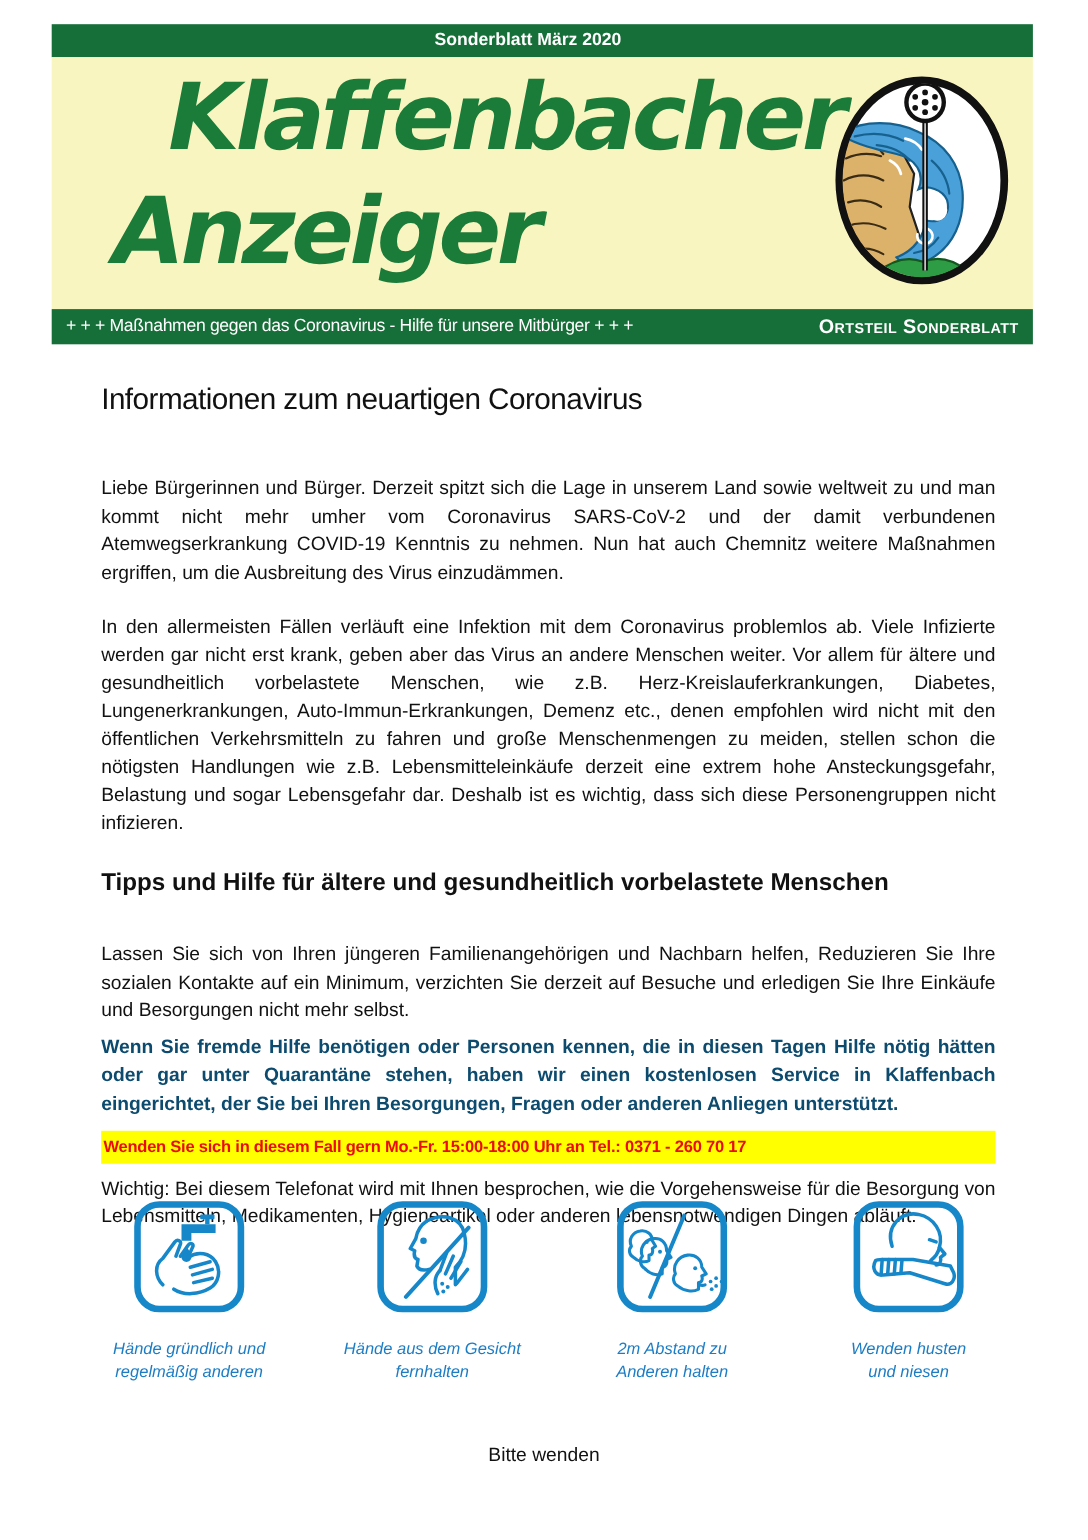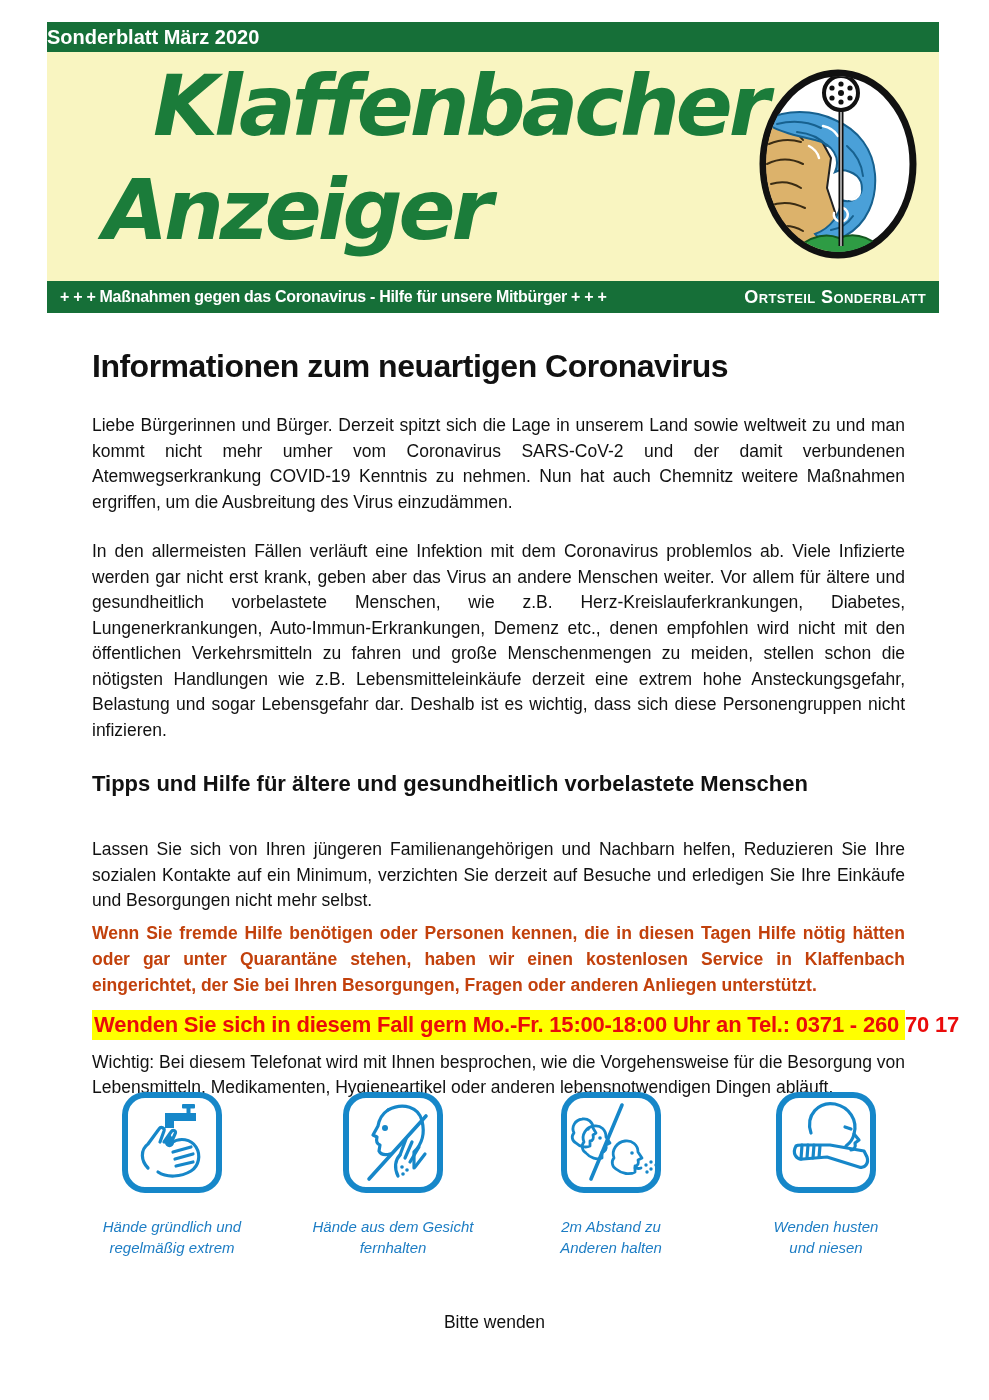--- a/index.html
+++ b/index.html
@@ -4,51 +4,51 @@
 <style>
   html,body { margin:0; padding:0; background:#ffffff; }
   .page {
     position:relative; width:989px; height:1400px; background:#ffffff;
     font-family:"Liberation Sans", sans-serif; color:#111; overflow:hidden;
   }
   
   .bar-top {
     position:absolute; left:47px; top:22px; width:892px; height:30px;
     background:#166f38; color:#fff; display:flex; align-items:center;
-    justify-content:flex-start; padding-right:26px; box-sizing:border-box;
-    font-size:20px; font-weight:bold;
+    justify-content:center; padding-right:26px; box-sizing:border-box;
+    font-size:16px; font-weight:bold;
   }
   .banner {
     position:absolute; left:47px; top:52px; width:892px; height:229px;
     background:#f9f5c1;
   }
   .masthead-title {
     position:absolute; left:56px; top:2px; color:#1b7c3a;
     font-family:"DejaVu Sans", sans-serif; font-style:italic; font-weight:bold;
     font-size:84px; letter-spacing:-4px; line-height:104px; white-space:nowrap;
   }
   .masthead-title .t1 { padding-left:50px; }
   .crest { position:absolute; top:14px; right:20px; width:162px; height:196px; }
   .bar-ticker {
     position:absolute; left:47px; top:281px; width:892px; height:32px;
     background:#166f38; color:#fff; display:flex; align-items:center;
     justify-content:space-between; padding:0 13px; box-sizing:border-box;
   }
-  .ticker-left { font-size:16px; letter-spacing:-0.3px;font-weight:bold; }
+  .ticker-left { font-size:16px; letter-spacing:-0.3px; }
   .ticker-right { font-variant:small-caps; font-weight:bold; font-size:18px; letter-spacing:0.4px; }
   
   .content { position:absolute; left:92px; top:348px; width:813px; }
-  .headline { font-size:32px; font-weight:bold; letter-spacing:-0.5px; margin:0 0 28px 0; }
+  .headline { font-size:27px; font-weight:normal; letter-spacing:-0.5px; margin:0 0 52px 0; }
   .content p { font-size:17.5px; line-height:25.5px; text-align:justify; margin:0 0 24px 0; }
   p.para2 { margin-bottom:28px; }
   .subheadline { font-size:22px; font-weight:bold; margin:0 0 40px 0; }
   p.para3 { margin-bottom:6px; }
-  p.alert { color:#c2410c; font-weight:bold; line-height:26px; margin-bottom:7px; }
+  p.alert { color:#0c4a6e; font-weight:bold; line-height:26px; margin-bottom:7px; }
   .hotline {
-    background:#ffff00; color:#ea0b0b; font-weight:bold; font-size:22px;
+    background:#ffff00; color:#ea0b0b; font-weight:bold; font-size:15px;
     line-height:27px; padding:1px 4px 2px 2px; margin:12px 0 10px 0; display:block;
     white-space:nowrap; letter-spacing:-0.2px;
   }
   p.note { margin-bottom:0; }
   
   .tips { position:absolute; left:0; top:1091px; width:887px; height:180px; }
   .tip { position:absolute; width:230px; text-align:center; }
   .tip-1 { left:57px; } .tip-2 { left:278px; } .tip-3 { left:496px; } .tip-4 { left:711px; }
   .tip-icon { display:block; margin:0 auto; color:#1687c9; }
   .tip-caption {
@@ -157,21 +157,21 @@
           <path d="M27,77 C20,70 19,59 27,53 L38,38 C40,35 44,37 43,40 L39,51"></path>
           <path d="M43,51 L50,41 C52,38 56,40 54,43 L50,52"></path>
           <path d="M50,52 C59,46 70,48 75,56 C80,64 78,75 70,80 C60,86 46,87 37,81"></path>
           <path d="M52,61 L70,56"></path>
             <path d="M54,68 L72,63"></path>
             <path d="M55,75 L72,71"></path>
         </g>
       </svg>
       <div class="tip-caption">
         <div>Hände gründlich und</div>
-        <div>regelmäßig extrem</div>
+        <div>regelmäßig anderen</div>
       </div>
     </div>
 
     <div class="tip tip-2">
       <svg class="tip-icon" width="102" height="103" viewBox="0 0 102 103">
         <rect x="4" y="4" width="94" height="95" rx="20" fill="none" stroke="currentColor" stroke-width="6"></rect>
         <g fill="none" stroke="currentColor" stroke-width="3.2" stroke-linecap="round" stroke-linejoin="round">
           <path d="M46,19 C61,11 77,16 80,30 C83,42 80,53 72,61 L72,77"></path>
           <path d="M46,19 C40,23 37,29 36,35 L31,44 L35,46 C34,50 35,53 38,54 L37,60 C39,64 44,64 48,63"></path>
           <path d="M56,85 C52,77 53,69 58,64"></path>

